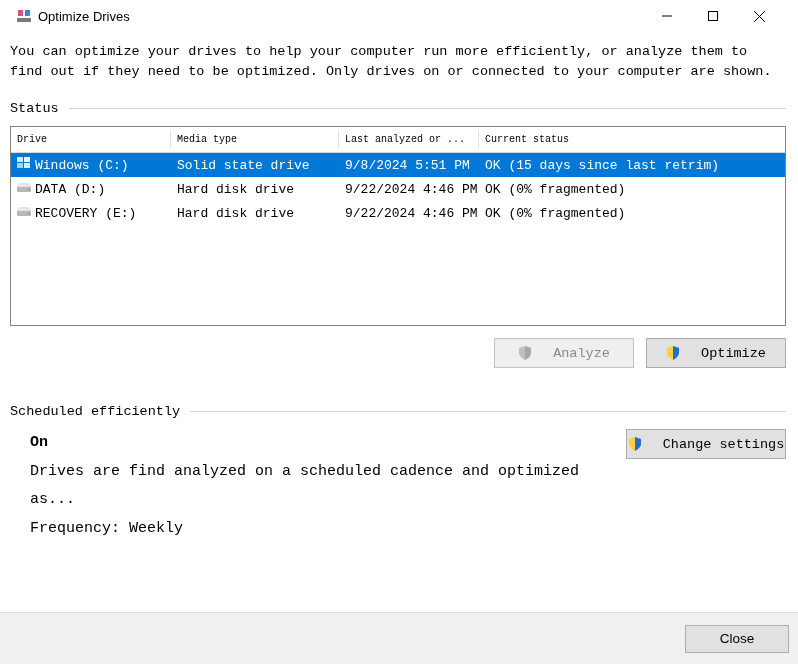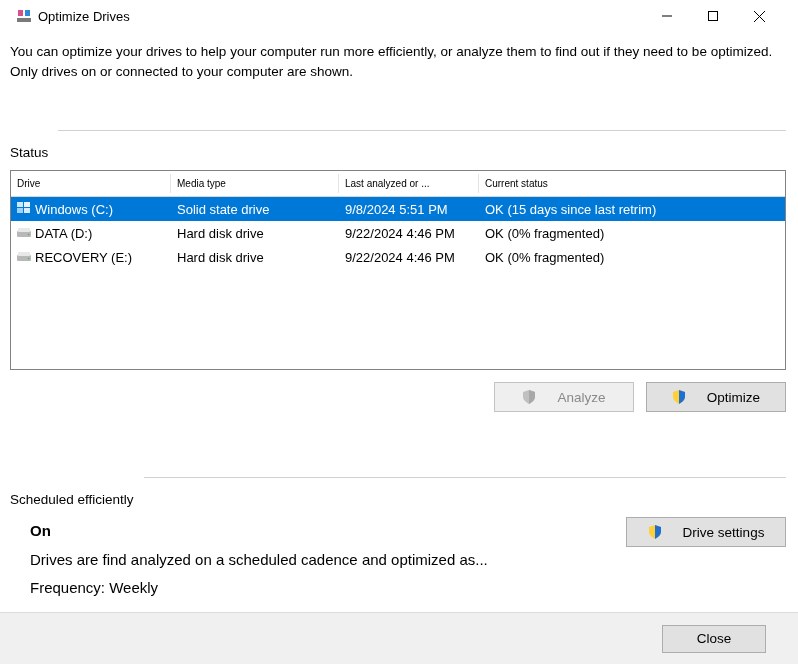--- a/index.html
+++ b/index.html
@@ -33,35 +33,35 @@
   }
   .win-btn {
     width: 46px; height: 30px;
     display: flex;
     align-items: center; justify-content: center;
     font-size: 14px;
     color: #000;
   }
   .content {
     padding: 10px 12px 0 10px;
+    font-family: Liberation Mono, monospace;
   }
   .description {
     font-size: 13.5px;
     line-height: 1.45;
     margin-bottom: 20px;
   }
   .section-label {
     display: flex;
     align-items: center;
     margin-bottom: 10px;
   }
   .section-label-text {
     font-size: 13.5px;
     margin-right: 10px;
-    margin-top: 44px;
   }
   .section-label hr {
     flex: 1;
     border: none;
     border-top: 1px solid #d0d0d0;
     height: 1px;
   }
   .drive-table {
     border: 1px solid #828282;
     height: 200px;
@@ -146,21 +146,21 @@
   .sched-text .on { font-weight: 600; }
   .footer {
     position: absolute;
     bottom: 0; left: 0; right: 0;
     height: 52px;
     background: #f0f0f0;
     border-top: 1px solid #dcdcdc;
     display: flex;
     justify-content: flex-end;
     align-items: center;
-    padding-right: 32px;
+    padding-right: 9px;
   }
   .footer .wbtn {
     width: 104px;
     height: 28px;
     background: #e1e1e1;
   }
 </style>
 </head>
 <body>
 
@@ -279,21 +279,21 @@
       <div class="on">On</div>
       <div>Drives are find analyzed on a scheduled cadence and optimized as...</div>
       <div>Frequency: Weekly</div>
     </div>
     <div>
       <div class="wbtn" style="width:160px">
         <svg class="shield" viewBox="0 0 14 14">
           <path d="M7 0 L13 2 V7 C13 11 7 14 7 14 C7 14 1 11 1 7 V2 Z" fill="#ffcf3a"></path>
           <path d="M7 0 L13 2 V7 C13 11 7 14 7 14 Z" fill="#1e6fcf"></path>
         </svg>
-        <span>Drive settings</span>
+        <span>Change settings</span>
       </div>
     </div>
   </div>
 </div>
 
 <div class="footer">
   <div class="wbtn">
     <span>Close</span>
   </div>
 </div>

